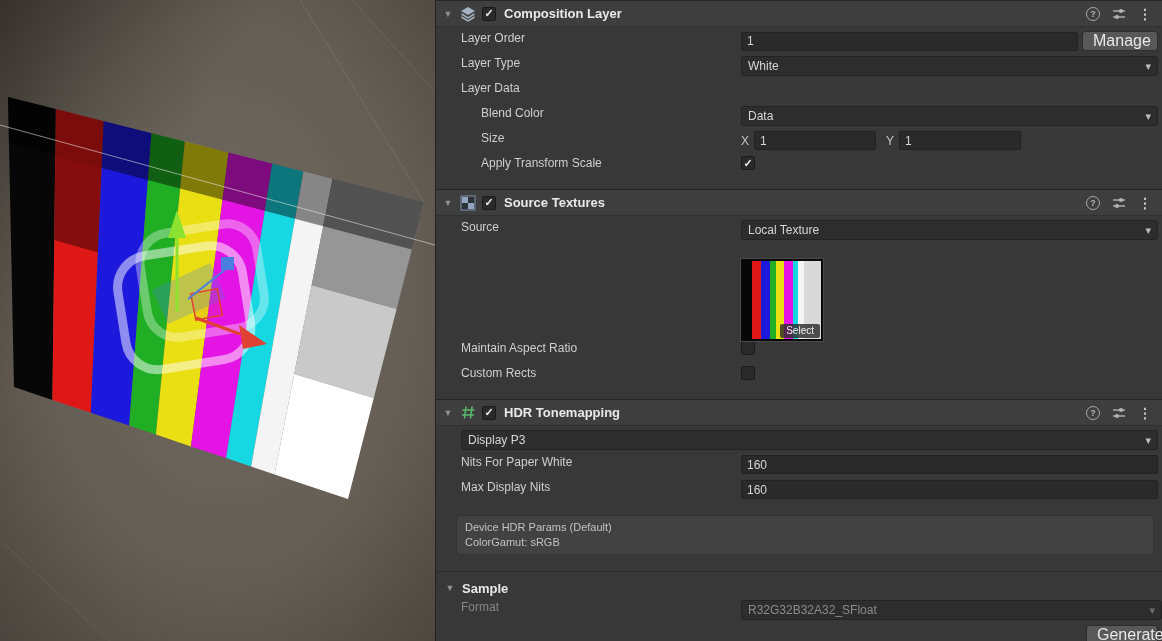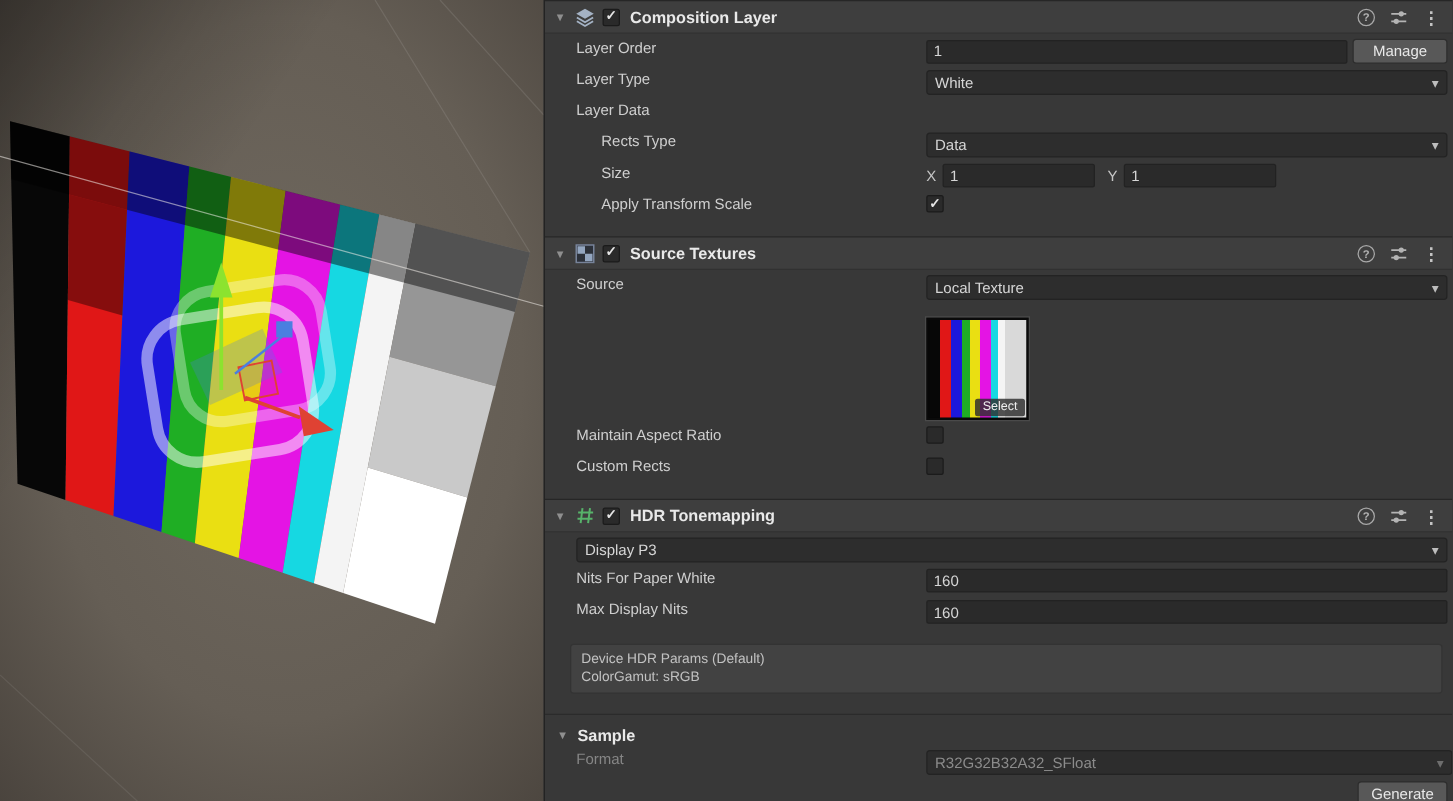--- a/index.html
+++ b/index.html
@@ -28,30 +28,30 @@
   .section-body{padding:4px 4px 8px 0;}
   .row{display:flex;align-items:flex-start;height:25px;padding-left:25px;}
   .row .label{width:280px;flex:none;color:#cfcfcf;box-sizing:border-box;white-space:nowrap;overflow:hidden;}
   .label.indent{padding-left:20px;}
   .label.disabled{color:#868686;}
   .field-area{display:flex;align-items:center;flex:1;min-width:0;}
   .tfield{flex:1;min-width:0;height:19px;background:#2a2a2a;border:1px solid #222222;border-radius:2px;
     color:#d6d6d6;font-size:12px;font-family:"Liberation Sans",sans-serif;padding:0 5px;box-sizing:border-box;outline:none;}
   .tfield.small{flex:none;width:122px;margin-right:10px;}
   .axis-label{color:#c6c6c6;margin-right:5px;}
-  .btn{height:20px;background:#585858;border:1px solid #2d2d2d;border-radius:3px;color:#e8e8e8;font-size:12px;
+  .btn{height:20px;background:#585858;border:1px solid #2d2d2d;border-radius:3px;color:#e8e8e8;font-size:16px;
     font-family:"Liberation Sans",sans-serif;padding:0 10px;margin-left:4px;flex:none;cursor:default;}
   .btn.manage{width:76px;}
   .dropdown{flex:1;min-width:0;height:20px;background:#2d2d2d;border:1px solid #232323;border-radius:3px;
     display:flex;align-items:center;box-sizing:border-box;padding:0 6px;color:#d6d6d6;position:relative;}
   .dd-text{flex:1;white-space:nowrap;overflow:hidden;}
   .dd-arrow{color:#bdbdbd;font-size:11px;flex:none;margin-left:6px;}
   .dropdown.disabled .dd-text{color:#8b8b8b;}
   .dropdown.disabled .dd-arrow{opacity:.45;}
-  .thumb-row{height:92px;align-items:center;padding-top:4px;}
+  .thumb-row{height:92px;align-items:flex-end;padding-top:4px;}
   .texture-thumb{width:78px;height:78px;background:#000;border:2px solid #0a0a0a;position:relative;box-sizing:content-box;
     outline:1px solid #4a4a4a;}
   .thumb-stripes{position:absolute;inset:0;}
   .select-btn{position:absolute;right:1px;bottom:1px;background:rgba(45,45,45,0.82);color:#efefef;font-size:10px;
     padding:1px 6px 2px;border-radius:2px;}
   .help-box{margin:10px 4px 0 20px;background:#424242;border:1px solid #333333;border-radius:3px;
     padding:4px 8px;color:#c2c2c2;font-size:11px;line-height:15px;}
   .sample-section{border-top:1px solid #2b2b2b;margin-top:8px;padding-top:4px;}
   .sample-header{display:flex;align-items:center;height:24px;padding-left:8px;gap:4px;}
   .generate-row{justify-content:flex-end;padding-right:4px;height:28px;}
@@ -165,21 +165,21 @@
             <div class="dropdown">
               <span class="dd-text">White</span>
               <span class="dd-arrow">▾</span>
             </div>
           </div>
         </div>
         <div class="row">
           <span class="label">Layer Data</span>
         </div>
         <div class="row">
-          <span class="label indent">Rects Type</span>
+          <span class="label indent">Blend Color</span>
           <div class="field-area">
             <div class="dropdown">
               <span class="dd-text">Data</span>
               <span class="dd-arrow">▾</span>
             </div>
           </div>
         </div>
         <div class="row">
           <span class="label indent">Size</span>
           <div class="field-area">

